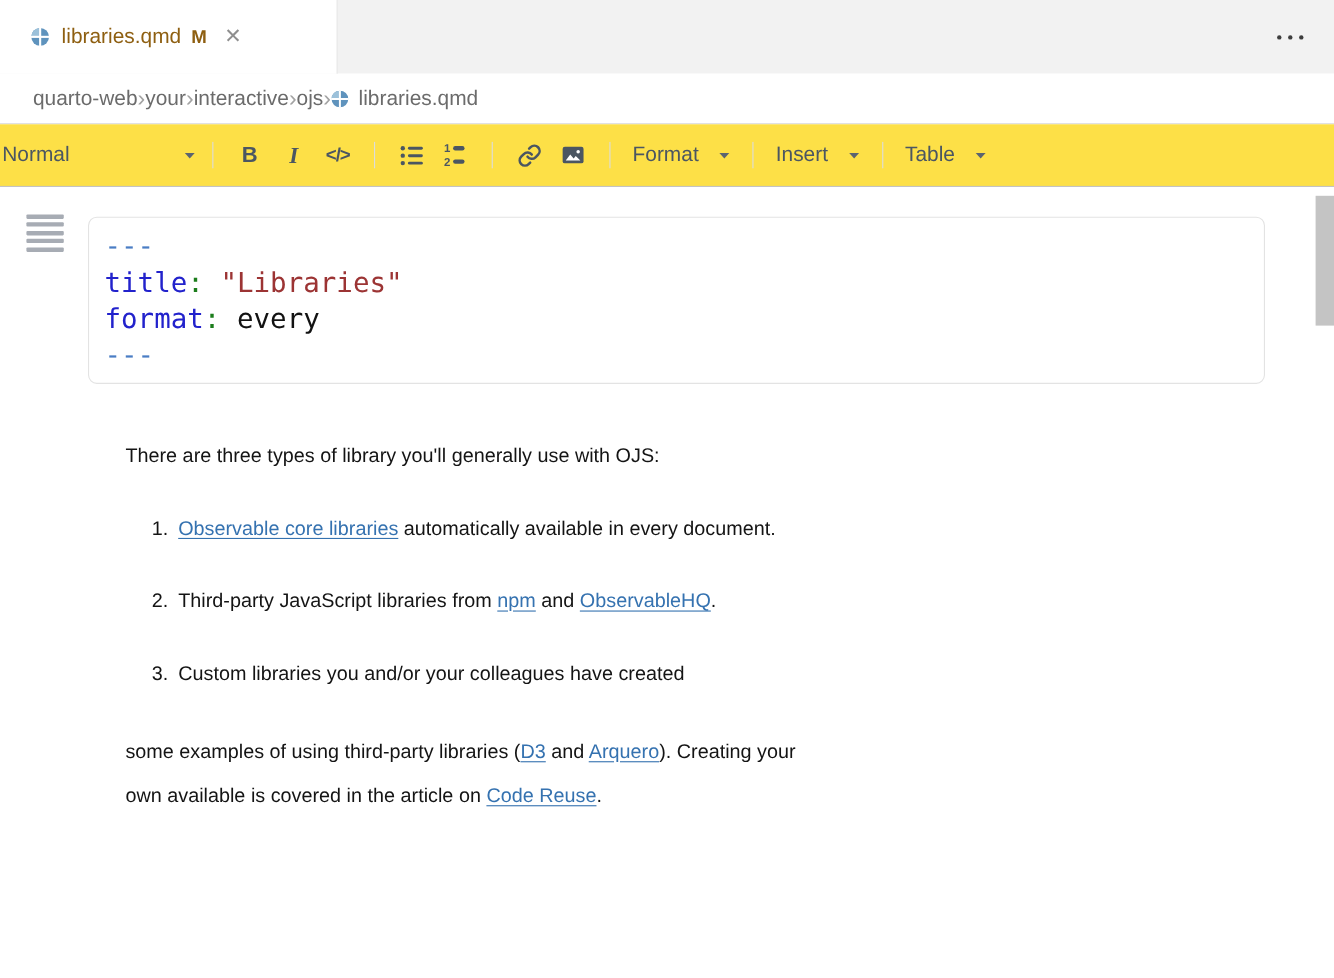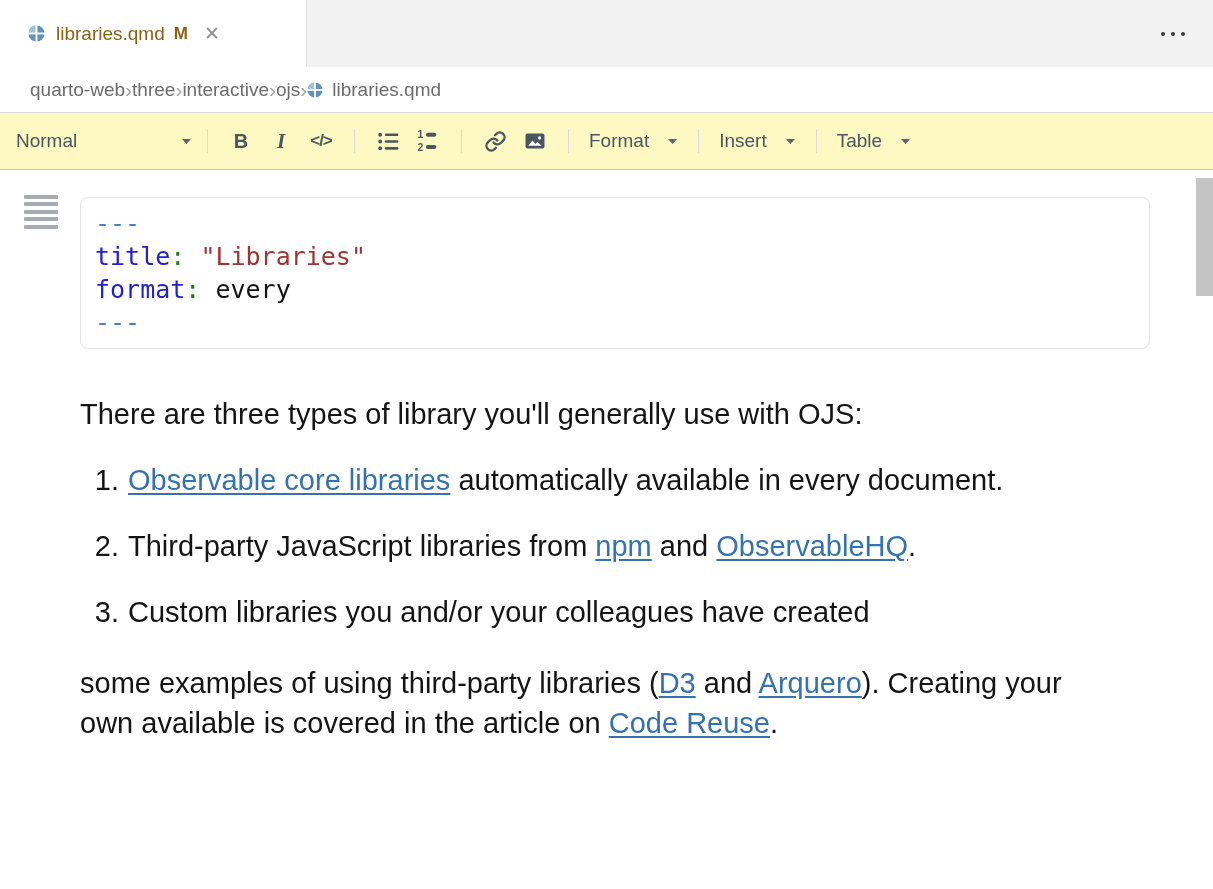--- a/index.html
+++ b/index.html
@@ -18,22 +18,22 @@
   .more-actions i{width:4px;height:4px;border-radius:50%;background:#3e3e3e;display:block;}
 
   
   .breadcrumb{height:46px;display:flex;align-items:center;padding-left:30px;gap:0;
     border-bottom:1px solid #dadada;color:#6b6b6b;font-size:19px;background:#fff;}
   .crumb{cursor:pointer;white-space:nowrap;}
   .crumb-sep{color:#a3a3a3;font-size:21px;line-height:1;}
   .crumb-file{display:flex;align-items:center;gap:9px;}
 
   
-  .toolbar{height:57px;display:flex;align-items:center;padding-left:14px;
-    border-bottom:1px solid #c3c3c3;color:#4b5662;background:#fef9c3;}
+  .toolbar{height:57px;display:flex;align-items:center;
+    border-bottom:1px solid #c3c3c3;color:#4b5662;background:#fde047;}
   .tb-sep{width:1px;height:24px;background:#dcdcdc;margin:0 13px;flex:0 0 auto;}
   .style-select{width:180px;display:flex;align-items:center;justify-content:space-between;
     font-size:19px;cursor:pointer;padding:4px 2px;}
   .tb-btn{min-width:40px;height:38px;display:flex;align-items:center;justify-content:center;
     cursor:pointer;border-radius:4px;}
   .glyph-bold{font-weight:800;font-size:20px;}
   .glyph-italic{font-style:italic;font-family:"Liberation Serif",serif;font-weight:700;font-size:21px;}
   .glyph-code{font-weight:700;font-size:17px;letter-spacing:-1px;}
   .menu-btn{display:flex;align-items:center;gap:18px;font-size:19px;margin:0 7px;cursor:pointer;}
   .caret{display:block;}
@@ -48,21 +48,21 @@
     font-family:"DejaVu Sans Mono","Liberation Mono",monospace;font-size:25px;line-height:33px;
     margin:0 0 50px 0;background:#fff;}
   .code-line{white-space:pre;}
   .tok-delim{color:var(--yaml-delim);}
   .tok-key{color:var(--yaml-key);}
   .tok-punct{color:var(--yaml-punct);}
   .tok-string{color:var(--yaml-string);}
   .tok-plain{color:#121212;}
 
   .doc-heading{font-size:40px;font-weight:700;color:#0d0d0d;margin:0 0 36px 0;letter-spacing:-.5px;}
-  .doc-body{font-size:29px;color:#141414;}
+  .doc-body{font-size:18px;color:#141414;margin-left:34px;}
   .intro{margin:0 0 36px 0;line-height:30px;}
   .doc-list{margin:0;}
   .list-item{display:flex;line-height:30px;margin-bottom:36px;}
   .list-number{flex:0 0 48px;text-align:right;padding-right:9px;}
   .outro{line-height:40px;}
   a.doc-link{color:var(--link);text-decoration:underline;text-underline-offset:3px;cursor:pointer;}
 
   
   .scrollbar-thumb{position:absolute;right:0;top:178px;width:17px;height:118px;
     background:var(--scrollbar);cursor:default;}
@@ -87,21 +87,21 @@
   <div class="more-actions">
     <i></i>
       <i></i>
       <i></i>
   </div>
 </div>
 
 <nav class="breadcrumb">
   <span class="crumb">quarto-web</span>
   <span class="crumb-sep">›</span>
-  <span class="crumb">three</span>
+  <span class="crumb">your</span>
   <span class="crumb-sep">›</span>
   <span class="crumb">interactive</span>
   <span class="crumb-sep">›</span>
   <span class="crumb">ojs</span>
   <span class="crumb-sep">›</span>
   <span class="crumb crumb-file">
     <span style="display:flex;">
       <svg viewBox="0 0 16 16" width="16" height="16">
         <circle cx="8" cy="8" r="7.6" fill="#5f93bd"></circle>
         <path d="M8 8 L8 0.4 A7.6 7.6 0 0 0 0.4 8 Z" fill="#9cc1da"></path>

